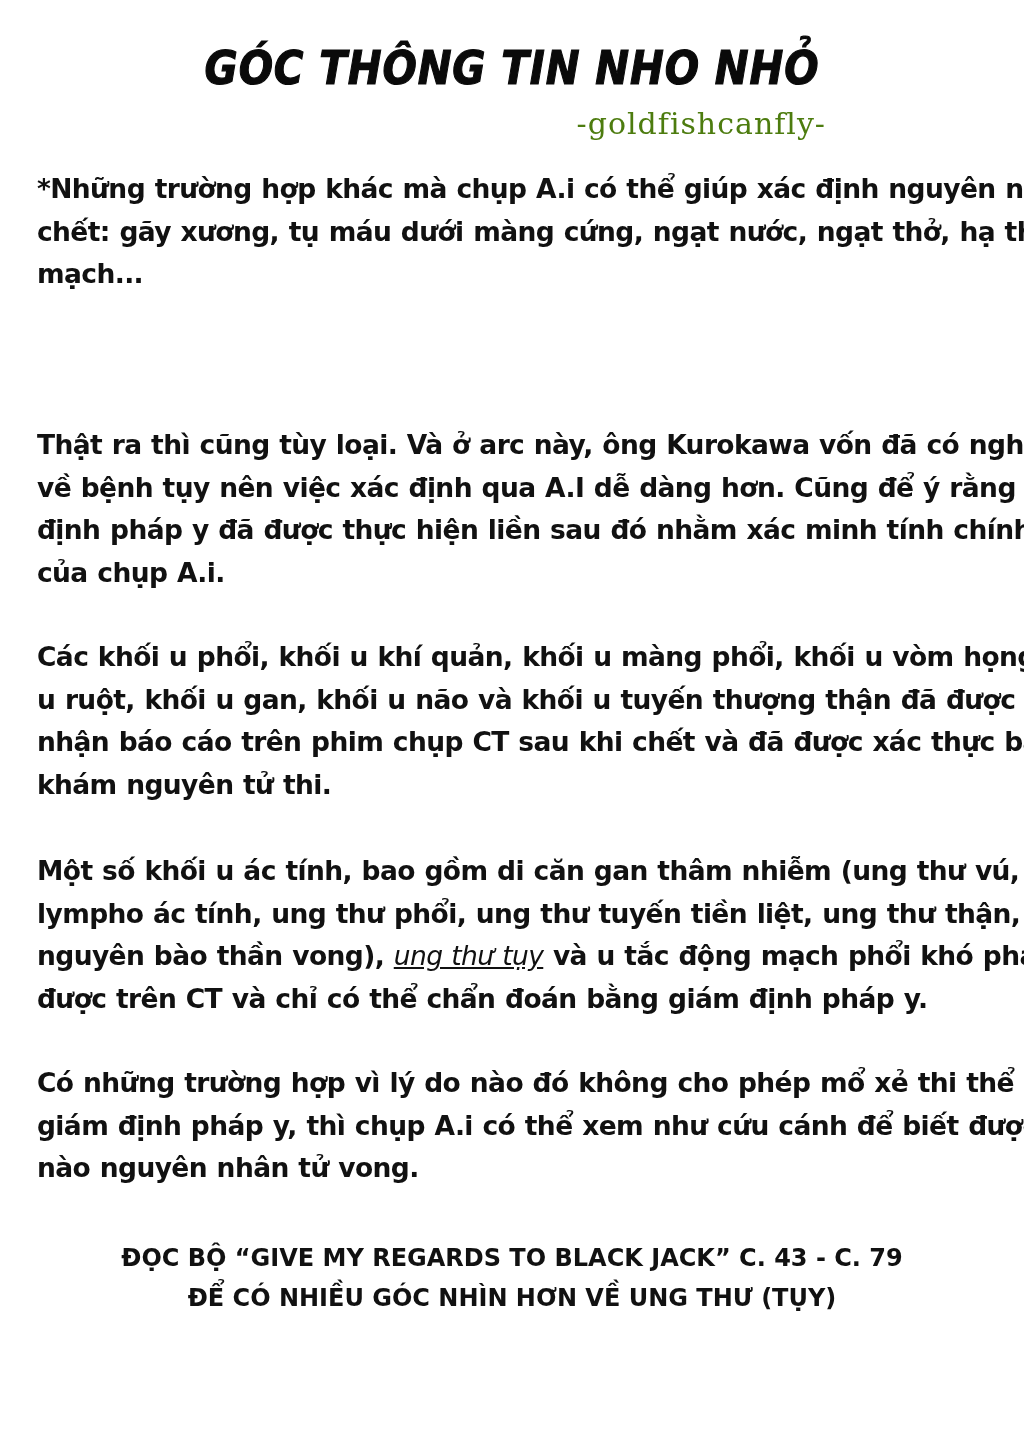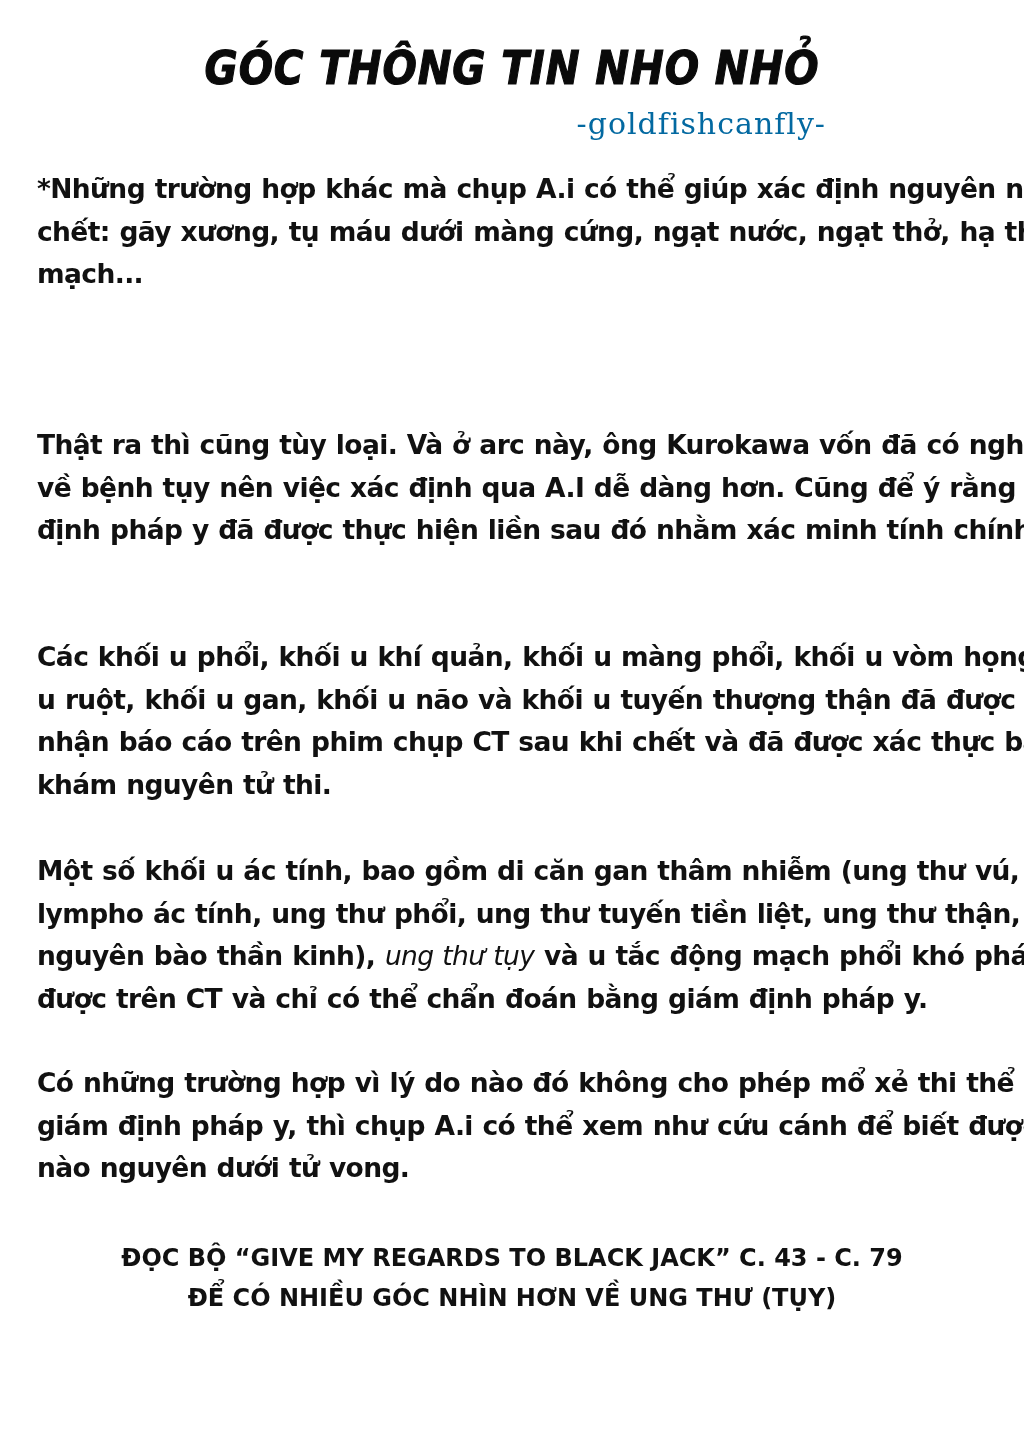--- a/index.html
+++ b/index.html
@@ -39,21 +39,21 @@
       line-height: 60px;
       -webkit-text-stroke: 1.2px #0a0a0a;
     }
     .author {
       position: absolute;
       right: 74px;
       top: 104px;
       font-family: "DejaVu Serif", serif;
       font-size: 30px;
       letter-spacing: 1px;
-      color: #0369a1;
+      color: #4d7c0f;
       line-height: 40px;
     }
     .body-text {
       position: absolute;
       left: 37px;
       width: 952px;
       font-family: "DejaVu Sans", sans-serif;
       font-weight: bold;
       font-size: 26.5px;
       line-height: 42.5px;
@@ -70,21 +70,21 @@
     }
     .body-text .line.last {
       text-align-last: left;
     }
     .p1 { top: 168px; }
     .p2 { top: 339px; }
     .p3 { top: 424px; }
     .p4 { top: 636px; }
     .p5 { top: 850px; }
     .p6 { top: 1062px; }
-    .em { font-style: italic; font-weight: normal; }
+    .em { font-style: italic; font-weight: normal; text-decoration: underline; }
     .footer {
       position: absolute;
       left: 0;
       width: 1024px;
       top: 1238px;
       text-align: center;
       font-family: "DejaVu Sans", sans-serif;
       font-weight: bold;
       font-size: 25px;
       line-height: 40px;
@@ -107,40 +107,41 @@
     <span class="line">*Những trường hợp khác mà chụp A.i có thể giúp xác định nguyên nhân</span>
     <span class="line">chết: gãy xương, tụ máu dưới màng cứng, ngạt nước, ngạt thở, hạ thân</span>
     <span class="line last">mạch...</span>
   </div>
 
 
   <div class="body-text p3">
     <span class="line">Thật ra thì cũng tùy loại. Và ở arc này, ông Kurokawa vốn đã có nghi ngờ</span>
     <span class="line">về bệnh tụy nên việc xác định qua A.I dễ dàng hơn. Cũng để ý rằng giám</span>
     <span class="line">định pháp y đã được thực hiện liền sau đó nhằm xác minh tính chính xác</span>
+    <span class="line last">của chụp A.i.</span>
   </div>
 
   <div class="body-text p4">
     <span class="line">Các khối u phổi, khối u khí quản, khối u màng phổi, khối u vòm họng, khối</span>
     <span class="line">u ruột, khối u gan, khối u não và khối u tuyến thượng thận đã được ghi</span>
     <span class="line">nhận báo cáo trên phim chụp CT sau khi chết và đã được xác thực bằng</span>
     <span class="line last">khám nguyên tử thi.</span>
   </div>
 
   <div class="body-text p5">
     <span class="line">Một số khối u ác tính, bao gồm di căn gan thâm nhiễm (ung thư vú, u</span>
     <span class="line">lympho ác tính, ung thư phổi, ung thư tuyến tiền liệt, ung thư thận, u</span>
-    <span class="line"><span>nguyên bào thần kinh), </span><span class="em">ung thư tụy</span><span> và u tắc động mạch phổi khó phát hiện</span></span>
+    <span class="line"><span>nguyên bào thần vong), </span><span class="em">ung thư tụy</span><span> và u tắc động mạch phổi khó phát hiện</span></span>
     <span class="line last">được trên CT và chỉ có thể chẩn đoán bằng giám định pháp y.</span>
   </div>
 
   <div class="body-text p6">
     <span class="line">Có những trường hợp vì lý do nào đó không cho phép mổ xẻ thi thể để</span>
     <span class="line">giám định pháp y, thì chụp A.i có thể xem như cứu cánh để biết được phần</span>
-    <span class="line last">nào nguyên dưới tử vong.</span>
+    <span class="line last">nào nguyên nhân tử vong.</span>
   </div>
 
   <div class="footer">
     <span class="fline">ĐỌC BỘ “GIVE MY REGARDS TO BLACK JACK” C. 43 - C. 79</span>
     <span class="fline">ĐỂ CÓ NHIỀU GÓC NHÌN HƠN VỀ UNG THƯ (TỤY)</span>
   </div>
 
 </div>
 
 </body></html>

